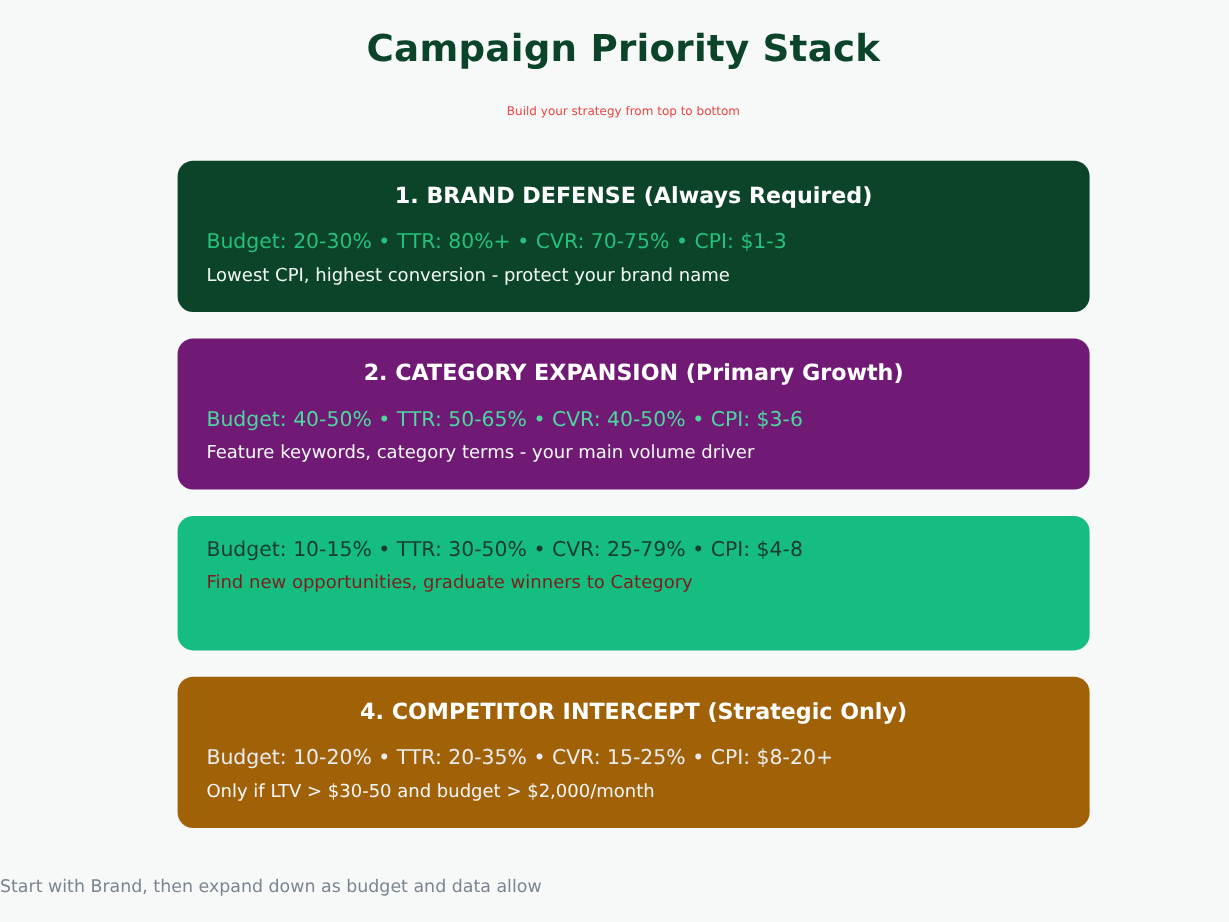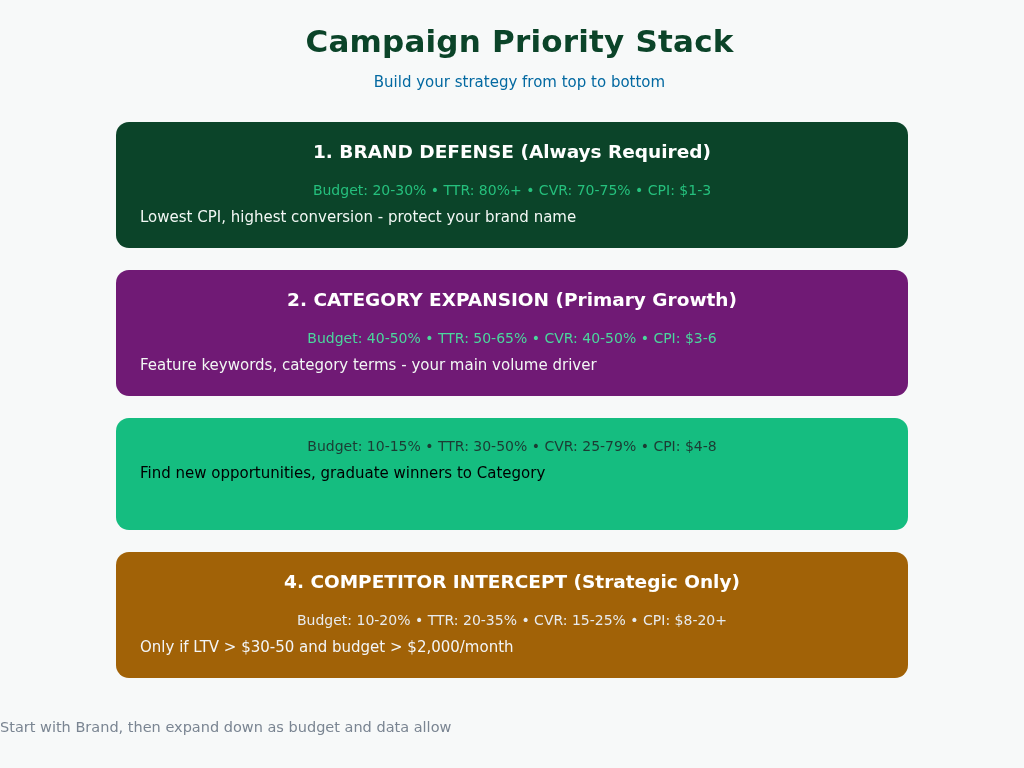--- a/index.html
+++ b/index.html
@@ -26,71 +26,72 @@
   }
   .page-title {
     margin: 0;
     font-size: 31px;
     font-weight: bold;
     color: #0b4429;
     letter-spacing: 0.2px;
     line-height: 42px;
   }
   .page-subtitle {
-    margin: 0;
+    margin: 12px;
     padding-top: 10px;
-    font-size: 15px;
-    color: #0369a1;
+    font-size: 10px;
+    color: #ef4444;
     line-height: 20px;
     font-weight: normal;
   }
   .stack {
     margin-top: 30px;
     padding: 0 116px;
     box-sizing: border-box;
+    margin-left: 32px;
   }
   .card {
     border-radius: 13px;
     padding: 16px 24px 18px 24px;
     box-sizing: border-box;
     margin-bottom: 22px;
     min-height: 112px;
   }
   .card-title {
     text-align: center;
     font-size: 18.5px;
     font-weight: bold;
     color: #ffffff;
     line-height: 28px;
     margin: 0 0 12px 0;
   }
   .card-metrics {
-    font-size: 14px;
+    font-size: 17px;
     line-height: 24px;
     margin: 0 0 3px 0;
-    text-align: center;
+    text-align: left;
   }
   .card-desc {
     font-size: 15px;
     line-height: 25px;
     margin: 0;
     text-align: left;
   }
   
   .tier-1 { background: #0b4429; }
   .tier-1 .card-metrics { color: #25c07d; }
   .tier-1 .card-desc { color: #f2f7f4; }
   
   .tier-2 { background: #701a75; }
   .tier-2 .card-metrics { color: #4bd79d; }
   .tier-2 .card-desc { color: #f2f7f4; }
   
   .tier-3 { background: #15bd80; }
   .tier-3 .card-metrics { color: #1c3b33; }
-  .tier-3 .card-desc { color: #000000; }
+  .tier-3 .card-desc { color: #7f1d1d; }
   
   .tier-4 { background: #a16207; }
   .tier-4 .card-metrics { color: #e8ebee; }
   .tier-4 .card-desc { color: #f3f5f7; }
 
   .footer {
     text-align: left;
     padding-top: 17px;
     font-size: 14.5px;
     color: #7a8592;

